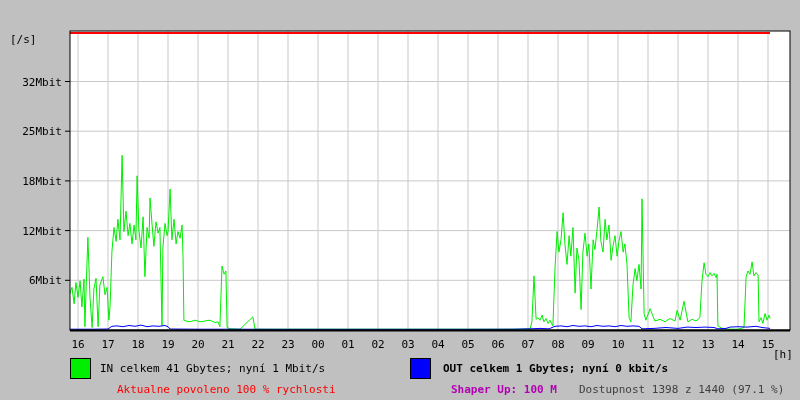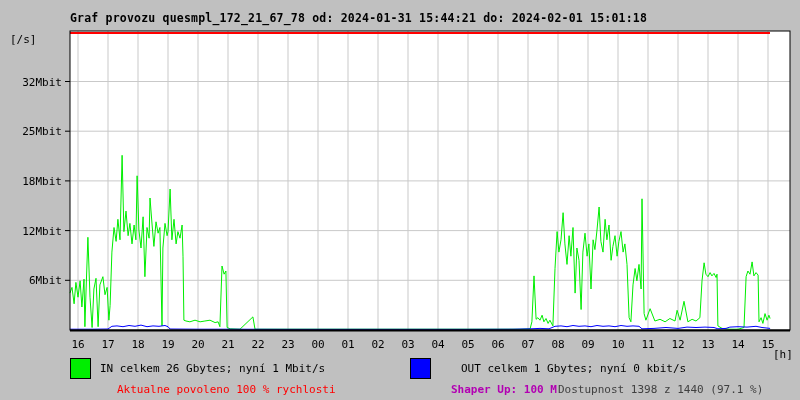--- a/index.html
+++ b/index.html
@@ -13,33 +13,32 @@
   .abs{position:absolute;white-space:pre;}
   #title{left:70px;top:11px;font-size:11.5px;font-weight:bold;color:#000;letter-spacing:.2px;}
   #yunit{left:10px;top:33px;font-size:11px;color:#000;}
   #xunit{left:773px;top:348px;font-size:11px;color:#000;}
   #chart-svg{position:absolute;left:0;top:0;}
   .legend-box{position:absolute;width:21px;height:21px;border:1px solid #000;box-sizing:border-box;}
   #legend-in-box{left:70px;top:358px;}
   #legend-out-box{left:410px;top:358px;}
   .legend-text{font-size:11px;color:#000;}
   #legend-in-text{left:100px;top:362px;}
-  #legend-out-text{left:461px;top:362px;}
+  #legend-out-text{left:443px;top:362px;font-weight:bold;}
   .status-text{font-size:11px;}
   #status-allowed{left:117px;top:383px;}
   #status-shaper-down{left:331px;top:383px;}
   #status-shaper-up{left:451px;top:383px;font-weight:bold;}
   #status-availability{left:558px;top:383px;}
 </style>
 </head>
 <body style="background: rgb(192, 192, 192);">
 
 <div id="stage">
 
-  <div id="title" class="abs">Graf provozu quesmpl_172_21_67_78 od: 2024-01-31 15:44:21 do: 2024-02-01 15:01:18</div>
 
   <div id="yunit" class="abs">[/s]</div>
 
   <svg id="chart-svg" width="800" height="360">
       <rect x="70" y="31" width="720" height="299" fill="#FFFFFF"></rect>
       <line x1="78" y1="31" x2="78" y2="330" stroke="#C9C9C9" stroke-width="1"></line>
       <text x="78" y="348" text-anchor="middle" font-size="11px" font-family="&quot;DejaVu Sans Mono&quot;,&quot;Liberation Mono&quot;,monospace" fill="#000">16</text>
       <line x1="108" y1="31" x2="108" y2="330" stroke="#C9C9C9" stroke-width="1"></line>
       <text x="108" y="348" text-anchor="middle" font-size="11px" font-family="&quot;DejaVu Sans Mono&quot;,&quot;Liberation Mono&quot;,monospace" fill="#000">17</text>
       <line x1="138" y1="31" x2="138" y2="330" stroke="#C9C9C9" stroke-width="1"></line>
@@ -104,22 +103,22 @@
       <polyline points="69.9,293.1 72.0,287.4 74.1,303.8 75.9,282.4 78.0,297.2 80.1,280.8 81.9,307.0 84.0,279.2 84.9,326.7 86.1,289.0 87.9,237.3 90.0,297.2 92.1,327.5 93.9,289.0 96.0,278.3 98.1,326.7 99.9,284.9 102.9,276.7 105.0,294.7 107.1,287.4 108.9,320.2 110.1,305.4 111.9,252.1 114.0,227.5 116.1,241.4 117.9,219.3 120.0,239.8 122.1,155.3 123.9,231.6 126.0,211.1 128.1,235.7 129.9,223.4 132.0,243.9 134.1,225.0 135.9,239.8 137.1,175.8 138.9,230.0 141.0,248.0 143.1,216.8 144.9,276.7 147.0,227.5 149.1,238.2 150.0,198.0 152.1,225.0 153.9,246.4 156.0,221.8 158.1,233.2 159.9,227.5 162.0,325.9 162.9,248.0 165.0,223.4 167.1,235.7 168.0,231.6 170.1,189.0 171.9,239.8 174.0,219.3 176.1,243.9 177.9,231.6 180.0,238.2 182.1,225.0 183.0,256.2 183.9,320.2 186.0,321.0 189.9,321.8 195.0,320.2 200.1,321.8 204.9,321.0 210.0,320.2 215.1,322.6 218.1,321.8 219.9,326.7 222.0,266.0 224.1,274.2 225.9,271.0 227.1,327.5 230.1,328.8 240.0,329.2 252.9,316.9 255.0,329.2 270.0,329.2 300.0,329.2 350.1,329.2 399.9,329.2 450.0,329.2 500.1,329.2 519.9,329.2 530.1,328.8 531.9,321.8 534.0,275.9 536.1,319.3 537.9,317.7 540.0,320.2 542.1,315.2 543.9,321.8 546.0,318.5 548.1,323.4 549.9,320.2 552.9,325.9 555.0,268.5 557.1,231.6 558.9,252.1 561.0,239.8 563.1,212.7 564.9,243.9 567.0,264.4 569.1,235.7 570.9,256.2 573.0,227.5 575.1,293.1 576.9,248.0 579.0,260.3 581.1,309.5 582.9,252.1 585.0,233.2 587.1,256.2 588.9,243.9 591.0,289.0 593.1,239.8 594.9,249.6 597.0,230.0 599.1,207.0 600.9,241.4 603.0,252.1 605.1,219.3 606.9,239.8 609.0,225.0 611.1,260.3 612.9,246.4 615.0,235.7 617.1,256.2 618.9,241.4 621.0,231.6 623.1,252.1 624.9,243.9 627.0,264.4 629.1,317.7 630.9,321.8 633.0,284.9 635.1,268.5 636.9,280.8 639.0,264.4 641.1,289.0 642.0,198.8 644.1,313.6 645.9,320.2 650.1,308.7 654.9,321.0 660.0,319.3 665.1,321.8 669.9,318.5 675.0,321.0 677.1,310.3 680.1,320.2 684.0,301.3 687.9,321.8 692.1,319.3 696.0,321.0 699.9,317.7 702.0,280.8 704.1,262.8 705.9,274.2 708.0,276.7 710.1,272.6 711.9,275.9 714.0,273.4 716.1,277.5 717.0,274.2 717.9,325.9 722.1,328.4 729.9,329.2 738.0,329.2 744.0,327.5 746.1,276.7 747.9,271.0 750.0,274.2 752.1,261.9 753.9,275.9 756.0,272.6 758.1,275.1 759.0,321.8 761.1,317.7 762.9,323.4 765.0,313.6 767.1,320.2 768.9,315.2 770.1,318.5" fill="none" stroke="#00EE00" stroke-width="1"></polyline>
       <polyline points="69.9,329.2 93.0,329.2 108.0,329.0 111.9,326.3 117.0,325.9 123.0,326.7 129.0,325.5 135.0,326.3 141.0,325.1 147.0,326.7 153.0,325.9 159.0,326.3 165.0,325.5 168.0,326.7 170.1,329.0 198.0,329.2 228.0,329.2 288.0,329.3 348.0,329.3 408.0,329.3 468.0,329.3 513.0,329.2 531.0,328.8 540.0,328.4 549.0,328.8 555.0,326.3 561.0,325.9 567.0,326.7 573.0,325.5 579.0,326.3 585.0,325.9 591.0,326.7 597.0,325.5 603.0,326.3 609.0,325.9 615.0,326.7 621.0,325.5 627.0,326.3 633.0,325.9 639.0,326.3 642.0,328.8 654.0,328.4 666.0,327.5 678.0,328.4 687.0,327.1 696.0,327.5 705.0,327.1 714.0,327.5 717.9,328.8 726.0,328.4 729.9,327.1 738.0,326.7 747.0,327.1 756.0,326.3 762.0,327.5 770.1,328.4" fill="none" stroke="#0000FF" stroke-width="1"></polyline>
       <line x1="70" y1="33" x2="770" y2="33" stroke="#FF0000" stroke-width="2"></line>
       <rect x="70" y="31" width="720" height="299" fill="none" stroke="#000000" stroke-width="1"></rect>
       <line x1="70" y1="330.5" x2="790" y2="330.5" stroke="#000000" stroke-width="2"></line>
     </svg>
 
   <div id="xunit" class="abs">[h]</div>
 
   <div id="legend-in-box" class="legend-box" style="background: rgb(0, 238, 0);"></div>
-  <div id="legend-in-text" class="abs legend-text">IN celkem 26 Gbytes; nyní 1 Mbit/s</div>
+  <div id="legend-in-text" class="abs legend-text">IN celkem 41 Gbytes; nyní 1 Mbit/s</div>
 
   <div id="legend-out-box" class="legend-box" style="background: rgb(0, 0, 255);"></div>
   <div id="legend-out-text" class="abs legend-text">OUT celkem 1 Gbytes; nyní 0 kbit/s</div>
 
   <div id="status-allowed" class="abs status-text" style="color: rgb(255, 0, 0); text-align: right;">Aktualne povoleno 100 % rychlosti</div>
   <div id="status-shaper-up" class="abs status-text" style="color: rgb(178, 0, 178);">Shaper Up: 100 M</div>
-  <div id="status-availability" class="abs status-text" style="color: rgb(64, 64, 64);">Dostupnost 1398 z 1440 (97.1 %)</div>
+  <div id="status-availability" class="abs status-text" style="color: rgb(64, 64, 64); margin-left: 21px;">Dostupnost 1398 z 1440 (97.1 %)</div>
 
 </div>
 
 </body></html>

